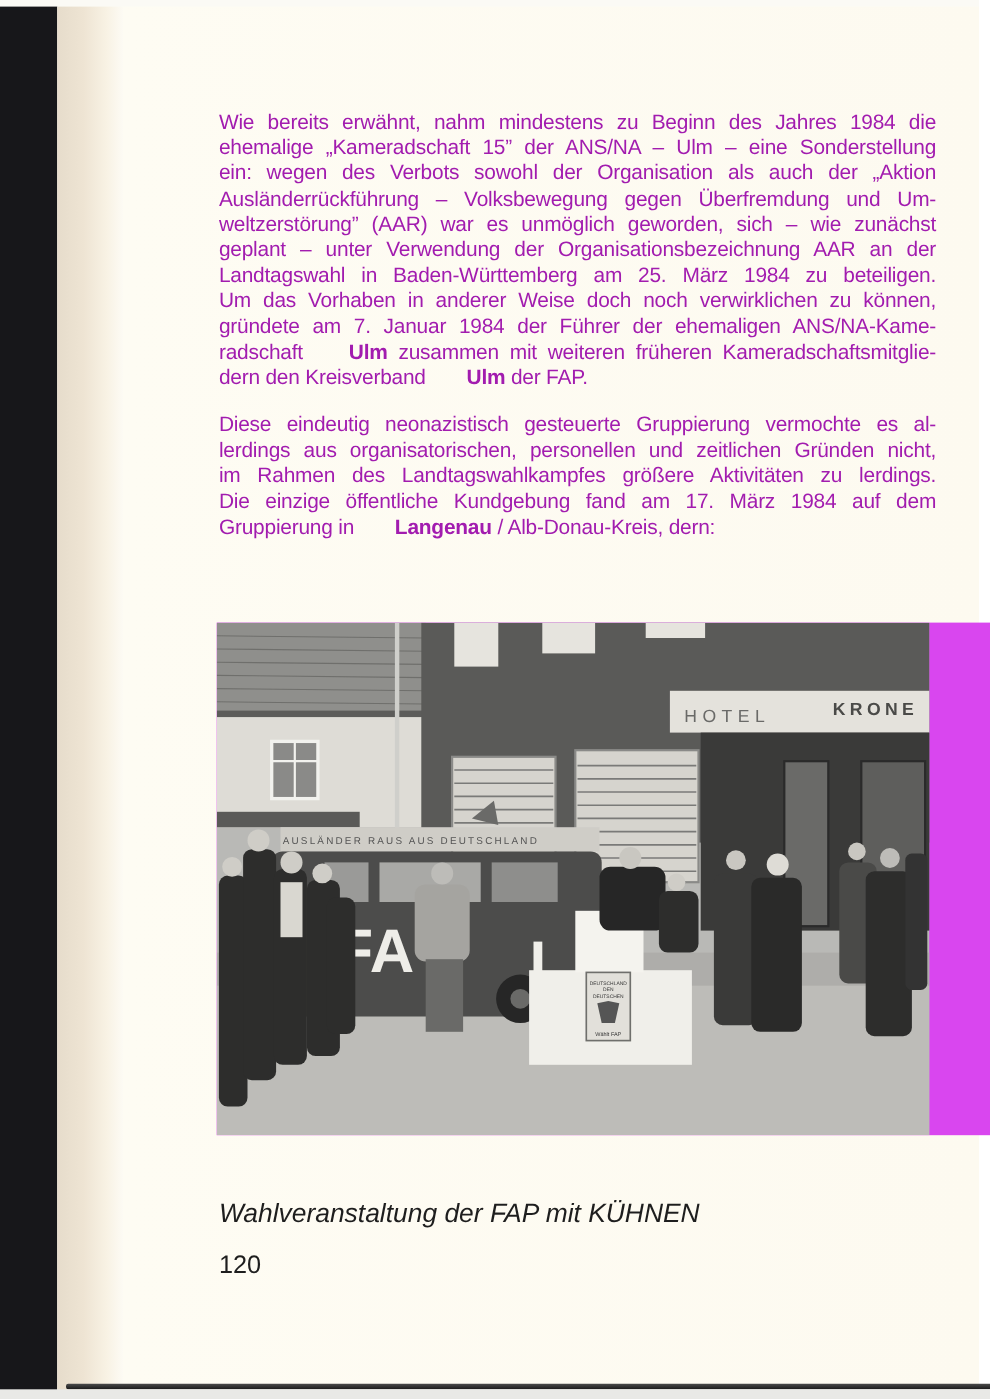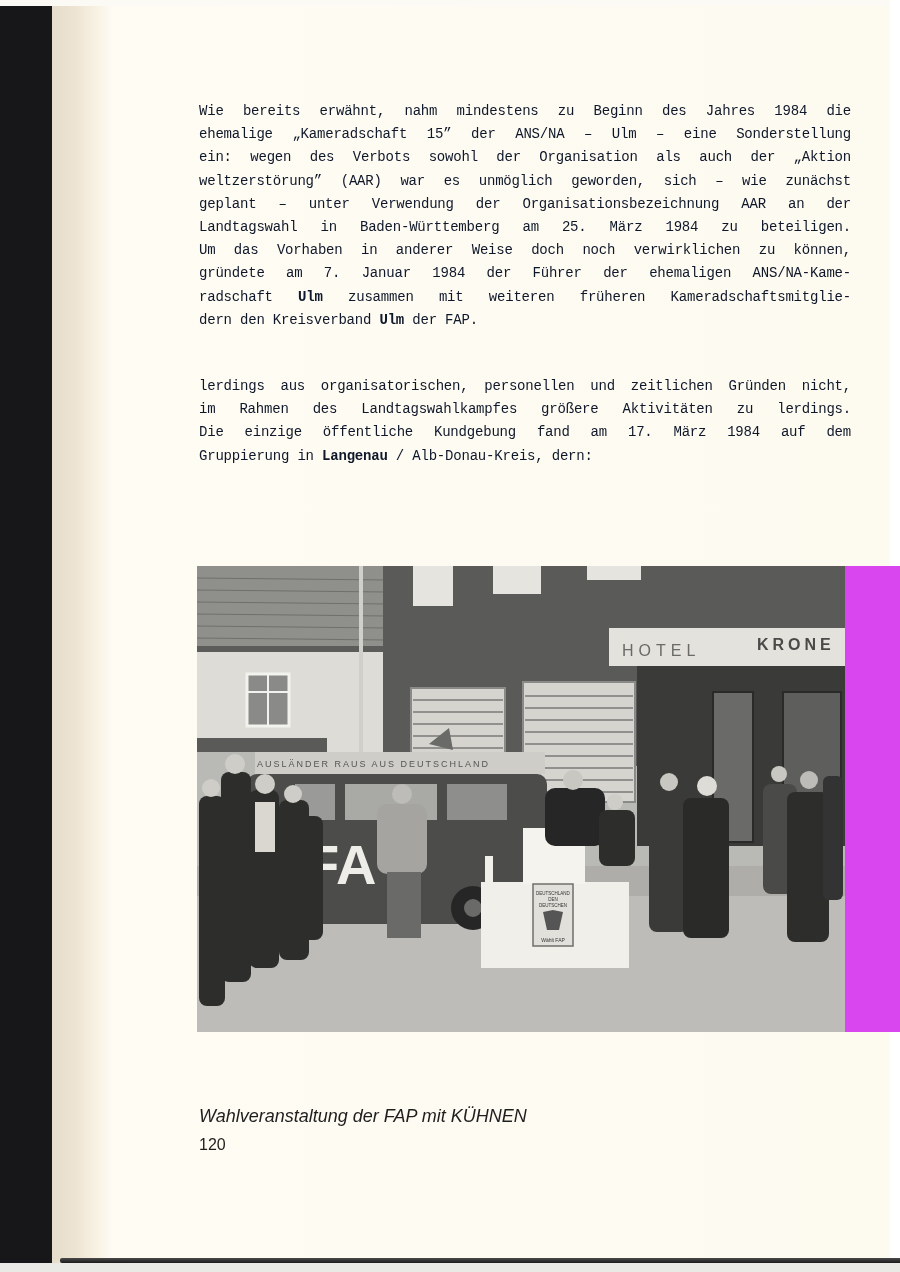--- a/index.html
+++ b/index.html
@@ -24,66 +24,68 @@
   .right-strip { position: absolute; left: 890px; top: 0; width: 10px; height: 1272px; background: #ffffff; }
   .bottom-edge {
     position: absolute; left: 60px; top: 1258px; width: 840px; height: 5px;
     background: linear-gradient(to bottom, #4a4a4a, #1b1b1b);
     border-radius: 2px 0 0 2px;
   }
   .bottom-strip { position: absolute; left: 0; top: 1263px; width: 900px; height: 9px; background: #e9e9e6; }
 
   .para {
     position: absolute; left: 199px; width: 652px;
-    font-size: 14px; line-height: 23.2px; color: #0f172a;
-    text-align: justify; letter-spacing: -0.2px; font-family: Liberation Mono, monospace;
+    font-size: 19px; line-height: 23.2px; color: #a21caf;
+    text-align: justify; letter-spacing: -0.2px;
   }
   .para .line { display: block; white-space: nowrap; text-align-last: justify; }
   .para .line.last { text-align-last: left; }
-  .para b { font-weight: bold; }
+  .para b { font-weight: bold; margin-left: 32px; }
   #p1 { top: 100px; }
   #p2 { top: 375px; }
 
   .photo {
     position: absolute; left: 197px; top: 566px; width: 760px; height: 466px;
     background: #d946ef; overflow: hidden;
   }
   .caption {
     position: absolute; left: 199px; top: 1090px;
-    font-size: 18px; font-style: italic; color: #1e1e1e; margin-top: 16px;
+    font-size: 24px; font-style: italic; color: #1e1e1e;
   }
   .page-number {
     position: absolute; left: 199px; top: 1136px;
-    font-size: 16px; color: #1e1e1e;
+    font-size: 23px; color: #1e1e1e;
   }
 </style>
 </head>
 <body>
 
 <div class="top-strip"></div>
 <div class="spine"></div>
 <div class="page"></div>
 <div class="gutter"></div>
 <div class="right-strip"></div>
 <div class="bottom-edge"></div>
 <div class="bottom-strip"></div>
 
 <div id="p1" class="para">
     <span class="line"><span>Wie bereits erwähnt, nahm mindestens zu Beginn des Jahres 1984 die</span></span>
     <span class="line"><span>ehemalige „Kameradschaft 15” der ANS/NA – Ulm – eine Sonderstellung</span></span>
     <span class="line"><span>ein: wegen des Verbots sowohl der Organisation als auch der „Aktion</span></span>
+    <span class="line"><span>Ausländerrückführung – Volksbewegung gegen Überfremdung und Um-</span></span>
     <span class="line"><span>weltzerstörung” (AAR) war es unmöglich geworden, sich – wie zunächst</span></span>
     <span class="line"><span>geplant – unter Verwendung der Organisationsbezeichnung AAR an der</span></span>
     <span class="line"><span>Landtagswahl in Baden-Württemberg am 25. März 1984 zu beteiligen.</span></span>
     <span class="line"><span>Um das Vorhaben in anderer Weise doch noch verwirklichen zu können,</span></span>
     <span class="line"><span>gründete am 7. Januar 1984 der Führer der ehemaligen ANS/NA-Kame-</span></span>
     <span class="line"><span>radschaft </span><b>Ulm</b><span> zusammen mit weiteren früheren Kameradschaftsmitglie-</span></span>
     <span class="line last"><span>dern den Kreisverband </span><b>Ulm</b><span> der FAP.</span></span>
   </div>
 <div id="p2" class="para">
+    <span class="line"><span>Diese eindeutig neonazistisch gesteuerte Gruppierung vermochte es al-</span></span>
     <span class="line"><span>lerdings aus organisatorischen, personellen und zeitlichen Gründen nicht,</span></span>
     <span class="line"><span>im Rahmen des Landtagswahlkampfes größere Aktivitäten zu lerdings.</span></span>
     <span class="line"><span>Die einzige öffentliche Kundgebung fand am 17. März 1984 auf dem</span></span>
     <span class="line last"><span>Gruppierung in </span><b>Langenau</b><span> / Alb-Donau-Kreis, dern:</span></span>
   </div>
 
 <div class="photo">
   <svg width="648" height="466" viewBox="0 0 648 466" xmlns="http://www.w3.org/2000/svg">
 
     <rect x="0" y="0" width="648" height="466" fill="#b9b9b6"></rect>

